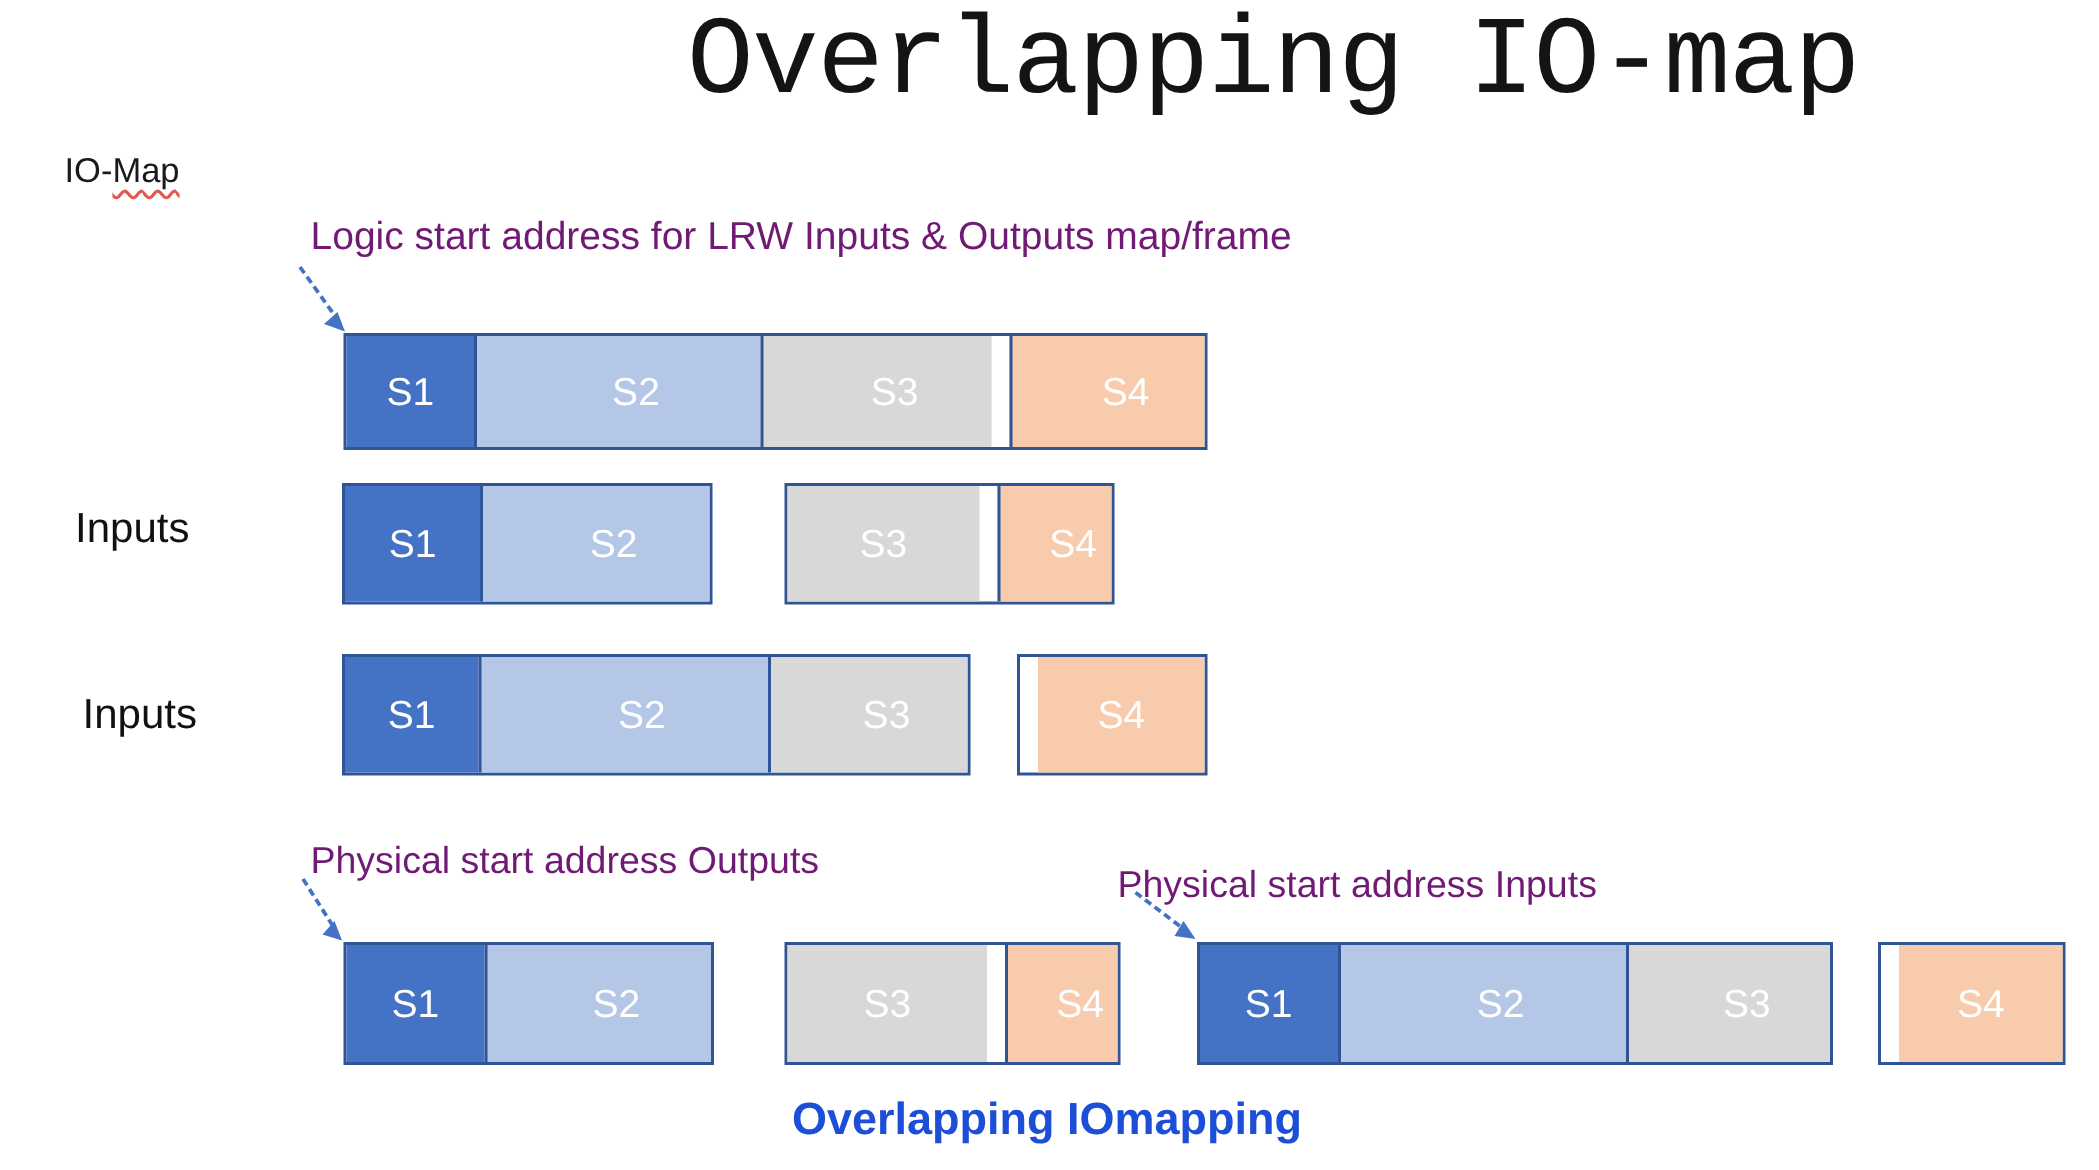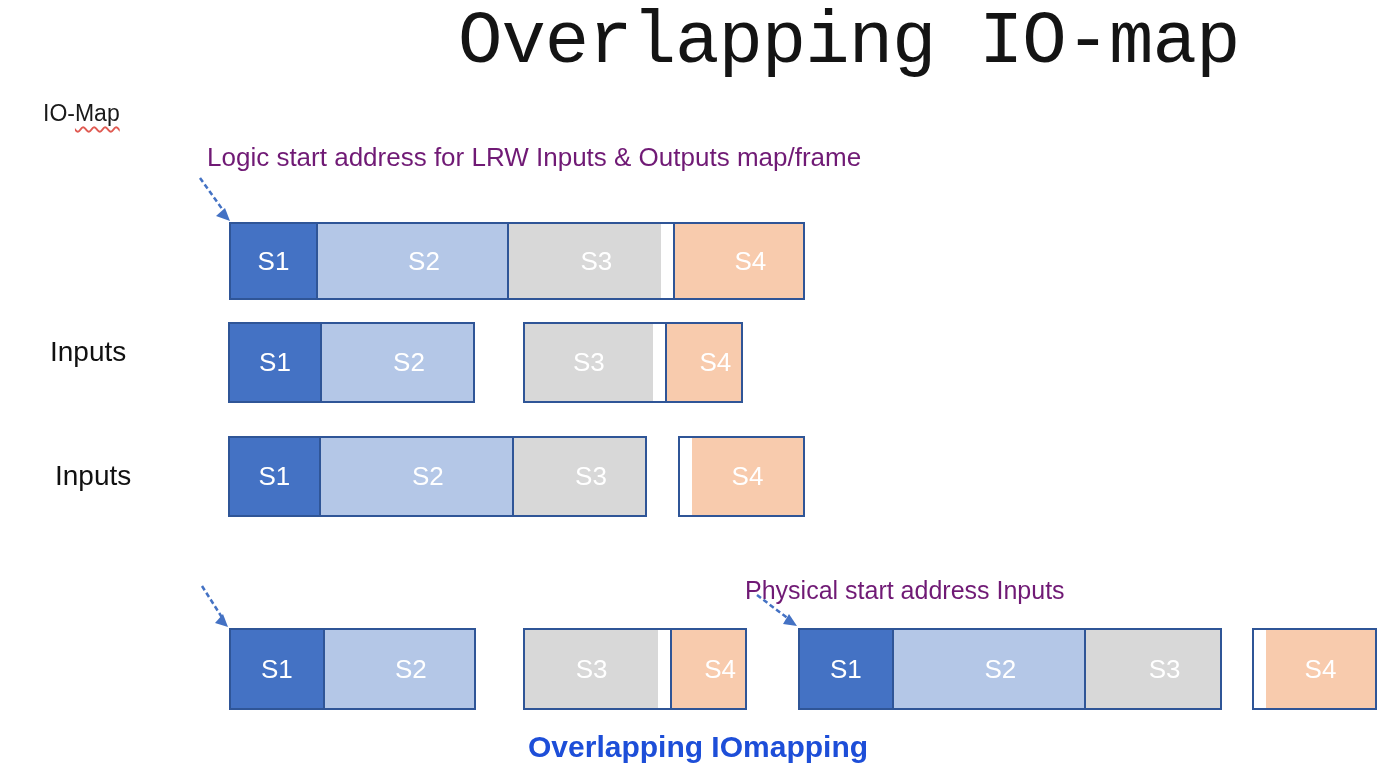--- a/index.html
+++ b/index.html
@@ -123,20 +123,21 @@
   <div class="abs row-label" style="left:55px;top:460px;">Inputs</div>
   <div class="bar" style="left:228px;top:436px;width:419px;height:81px;">
     <div class="seg s1" style="flex:102;">S1</div>
     <div class="seg s2" style="flex:193;">S2</div>
     <div class="seg s3" style="flex:124;">S3</div>
   </div>
   <div class="bar" style="left:678px;top:436px;width:127px;height:81px;">
     <div class="seg s4" style="flex:1;">S4</div>
   </div>
 
+  <div class="abs annotation" style="left:207px;top:560px;font-size:25px;">Physical start address Outputs</div>
   <div class="abs annotation" style="left:745px;top:576px;font-size:25px;">Physical start address Inputs</div>
 
   <svg class="arrow" style="left:194px;top:580px;" width="44" height="52">
     <line x1="8" y1="6" x2="29" y2="39" stroke-dasharray="5 3"></line>
     <path class="head" d="M34 47 L21 43 L29 34 Z"></path>
   </svg>
   <svg class="arrow" style="left:749px;top:590px;" width="56" height="42">
     <line x1="8" y1="5" x2="41" y2="30" stroke-dasharray="5 3"></line>
     <path class="head" d="M48 36 L34 34 L40 24 Z"></path>
   </svg>

